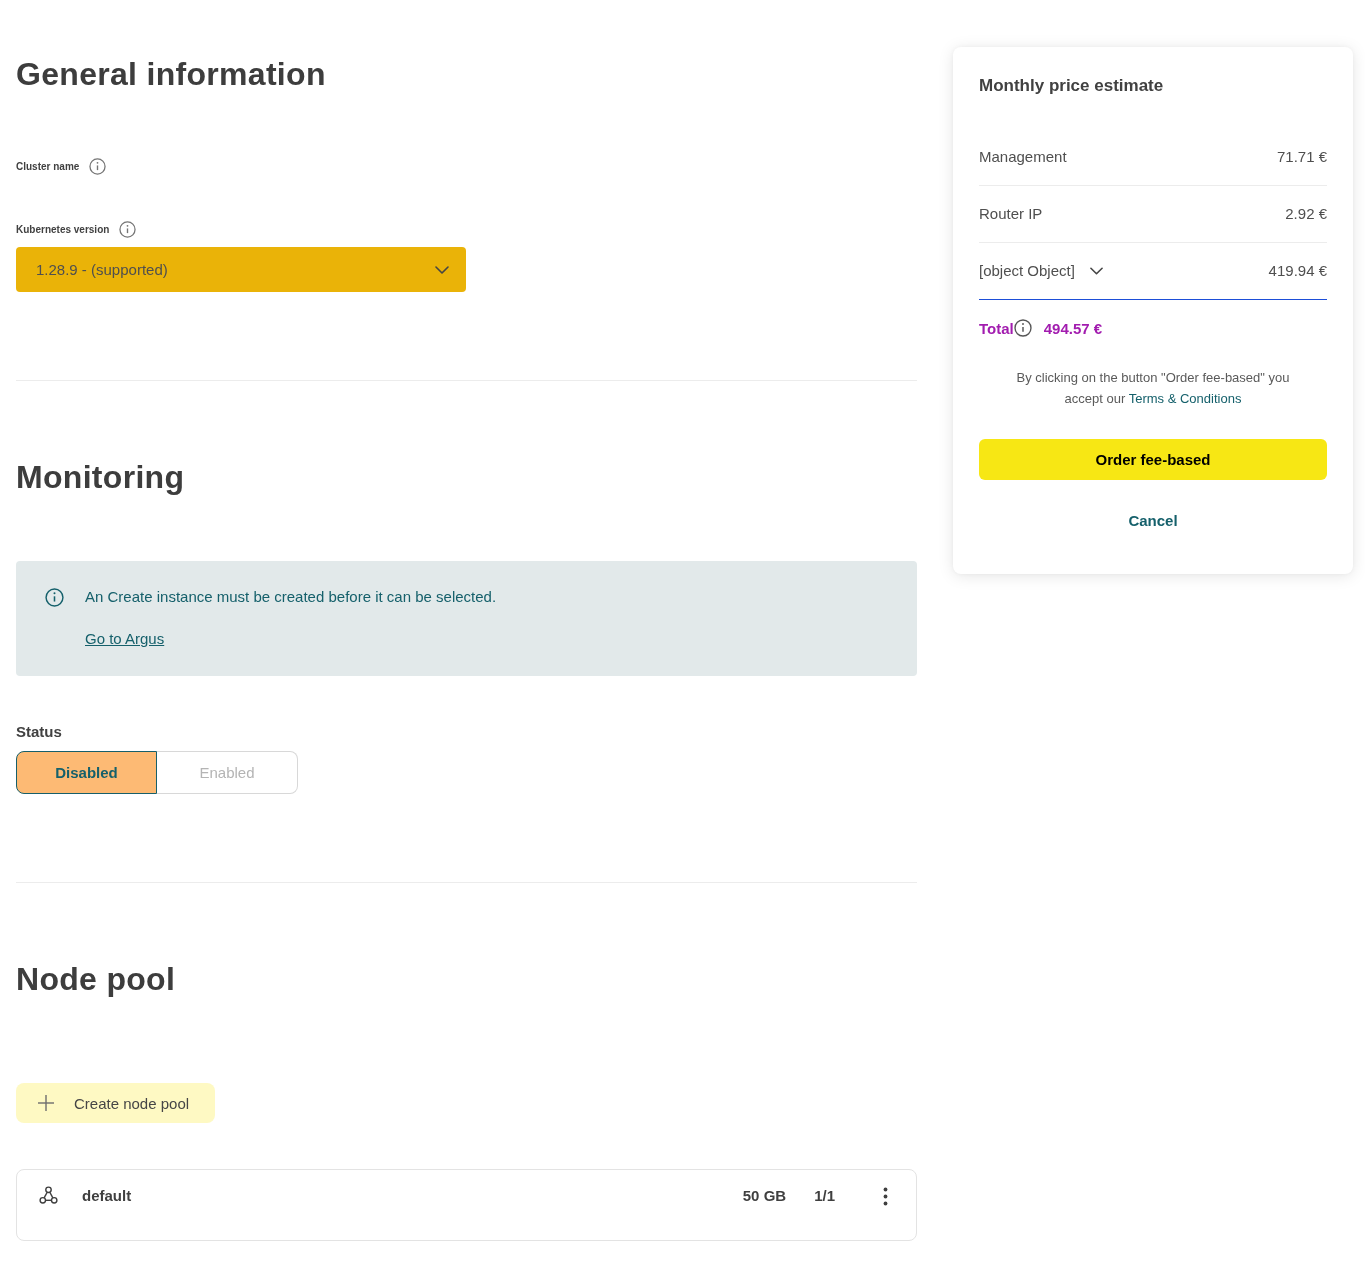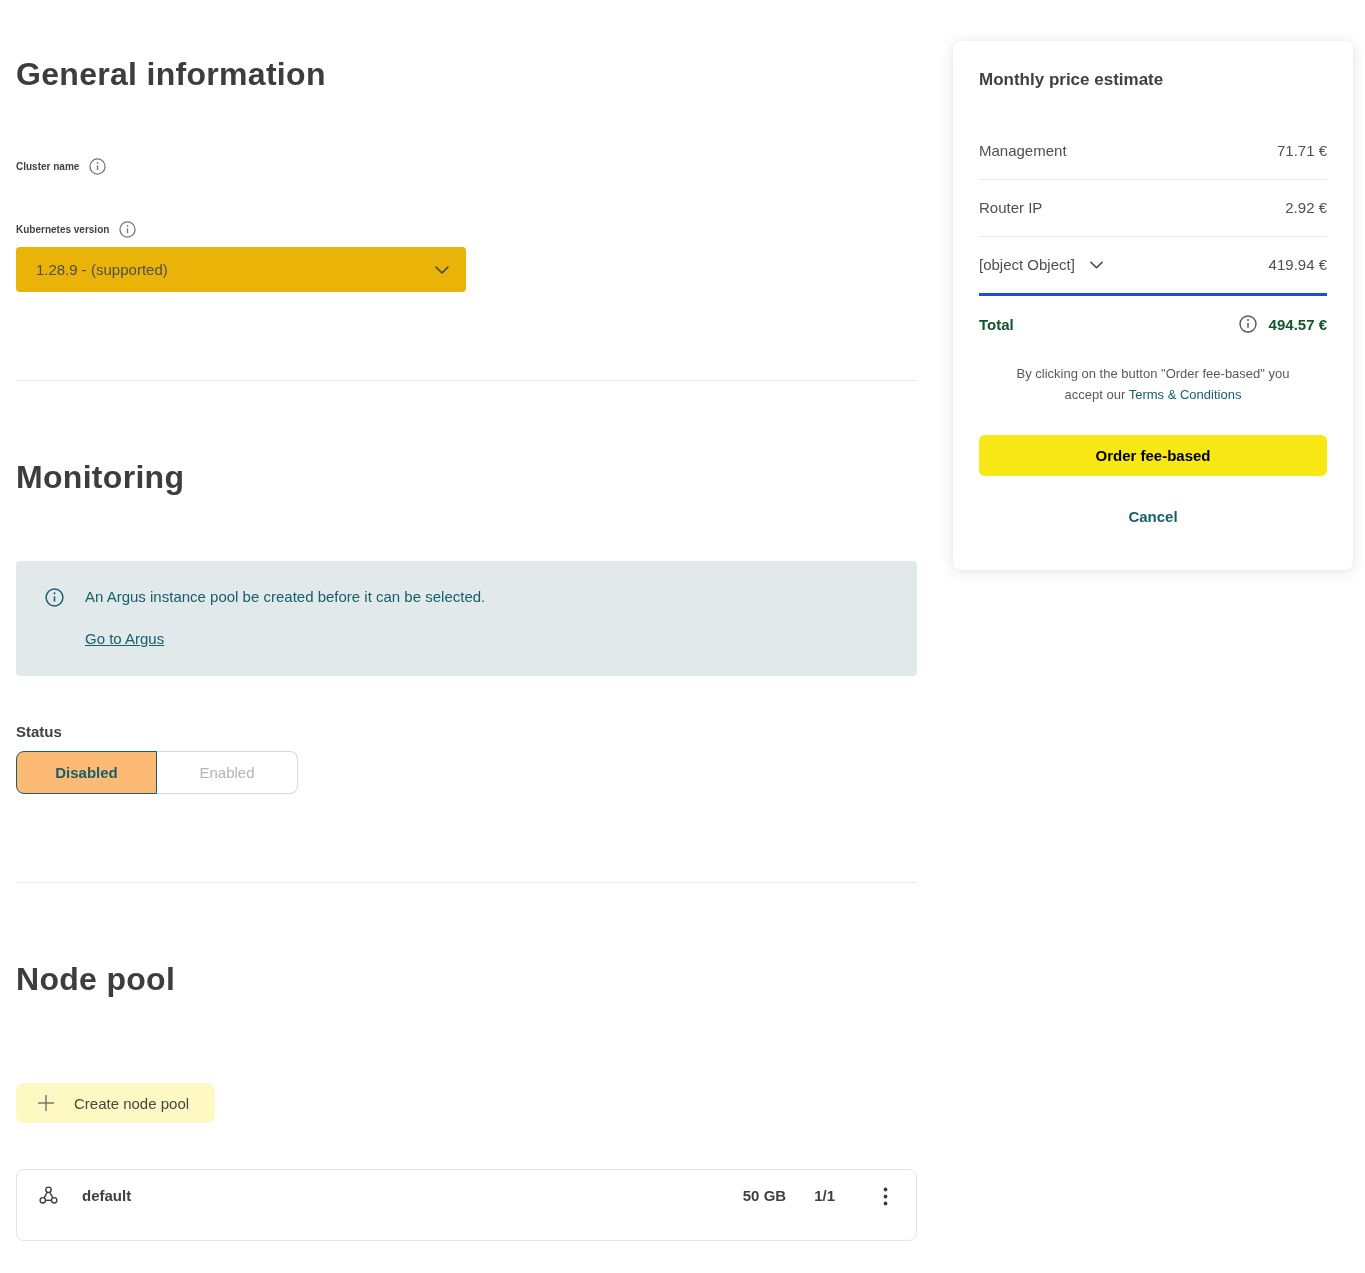--- a/index.html
+++ b/index.html
@@ -49,34 +49,34 @@
     display: flex; align-items: flex-start; padding: 14px 26px 0 21px;
   }
   .pool-row .cell { line-height: 24px; font-size: 15px; font-weight: bold; color: #3f3f3f; }
   .pool-icon { margin-top: 1px; }
   .pool-name { margin-left: 23px; flex-grow: 1; }
   .pool-size { margin-right: 28px; }
   .pool-count { margin-right: 46px; }
   .kebab-btn { background: none; border: none; padding: 3px 2px; cursor: pointer; }
 
   .price-card {
-    position: absolute; left: 953px; top: 41px; width: 400px; background: #ffffff;
+    position: absolute; left: 953px; top: 47px; width: 400px; background: #ffffff;
     border-radius: 8px; box-shadow: 0 2px 16px rgba(0,0,0,0.10), 0 0 4px rgba(0,0,0,0.04);
     padding: 28px 26px 44px;
   }
   .price-title { font-size: 17px; font-weight: bold; color: #414141; line-height: 22px; }
   .price-rows { margin-top: 32px; }
   .price-row {
     display: flex; justify-content: space-between; align-items: center;
     padding: 19px 0 20px; border-bottom: 1px solid #ececec; font-size: 15px; color: #4f4f4f;
   }
-  .price-row.expandable-row { border-bottom: 3px solid #1d4ed8; }
+  .price-row.expandable-row { border-bottom: 1px solid #1d4ed8; }
   .row-label-group { display: flex; align-items: center; gap: 15px; }
   .expand-btn { background: none; border: none; padding: 0; cursor: pointer; display: flex; align-items: center; }
-  .total-row { display: flex; justify-content: space-between; align-items: center; padding-top: 19px; font-size: 15px; font-weight: bold; color: #14532d; }
+  .total-row { display: flex; align-items: center; padding-top: 19px; font-size: 15px; font-weight: bold; color: #a21caf; }
   .total-value-group { display: flex; align-items: center; gap: 12px; }
   .terms { margin: 30px auto 0; width 300px; width: 300px; text-align: center; font-size: 13px; line-height: 21px; color: #5a5a5a; }
   .terms-link { color: #15606b; cursor: pointer; }
   .order-btn {
     margin-top: 30px; width: 100%; height: 41px; background: #f7e714; border: none; border-radius: 6px;
     font-size: 15px; font-weight: bold; color: #000000; cursor: pointer; font-family: inherit;
   }
   .cancel-btn {
     margin: 31px auto 0; display: block; background: none; border: none;
     font-size: 15px; font-weight: bold; color: #15606b; cursor: pointer; font-family: inherit;
@@ -126,21 +126,21 @@
 
   <div class="banner">
     <span>
       <svg width="19" height="19" viewBox="0 0 16 16">
           <circle cx="8" cy="8" r="7.1" fill="none" stroke="#15606b" stroke-width="1.2"></circle>
           <line x1="8" y1="7" x2="8" y2="11.4" stroke="#15606b" stroke-width="1.3"></line>
           <circle cx="8" cy="4.5" r="0.85" fill="#15606b"></circle>
         </svg>
     </span>
     <div class="banner-text-wrap">
-      <div class="banner-message">An Argus instance pool be created before it can be selected.</div>
+      <div class="banner-message">An Create instance must be created before it can be selected.</div>
       <a class="banner-link">Go to Argus</a>
     </div>
   </div>
 
   <div class="status-label">Status</div>
   <div class="segmented">
     <button class="seg-btn seg-selected">Disabled</button>
     <button class="seg-btn seg-unselected">Enabled</button>
   </div>
 

